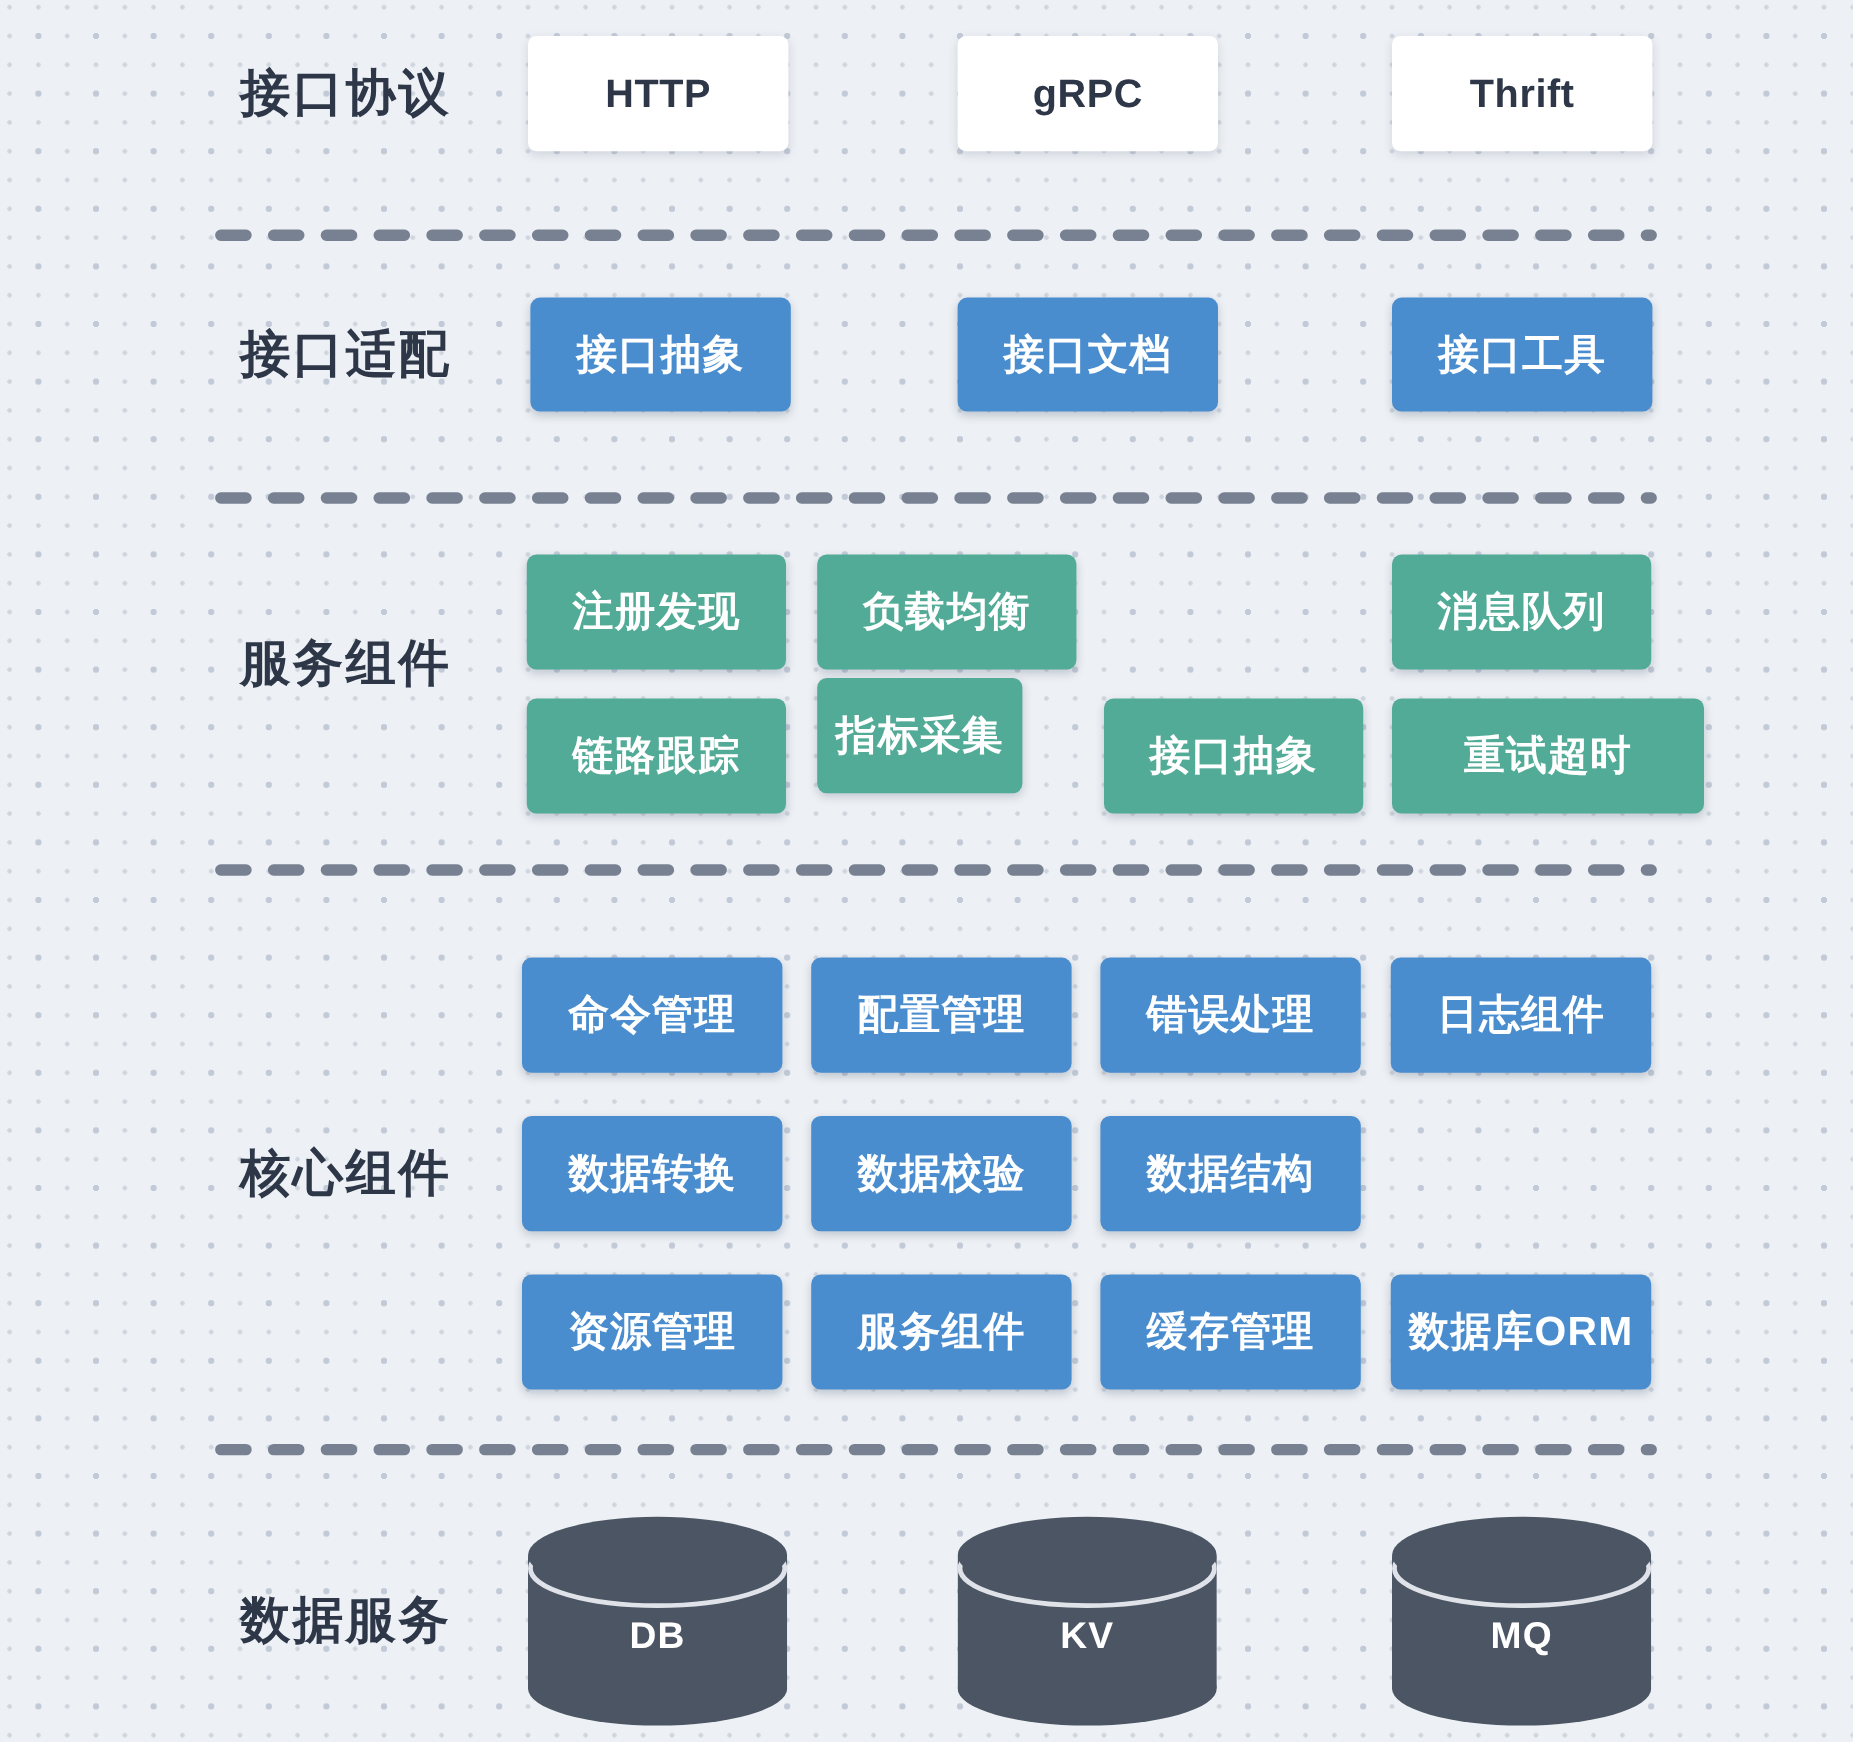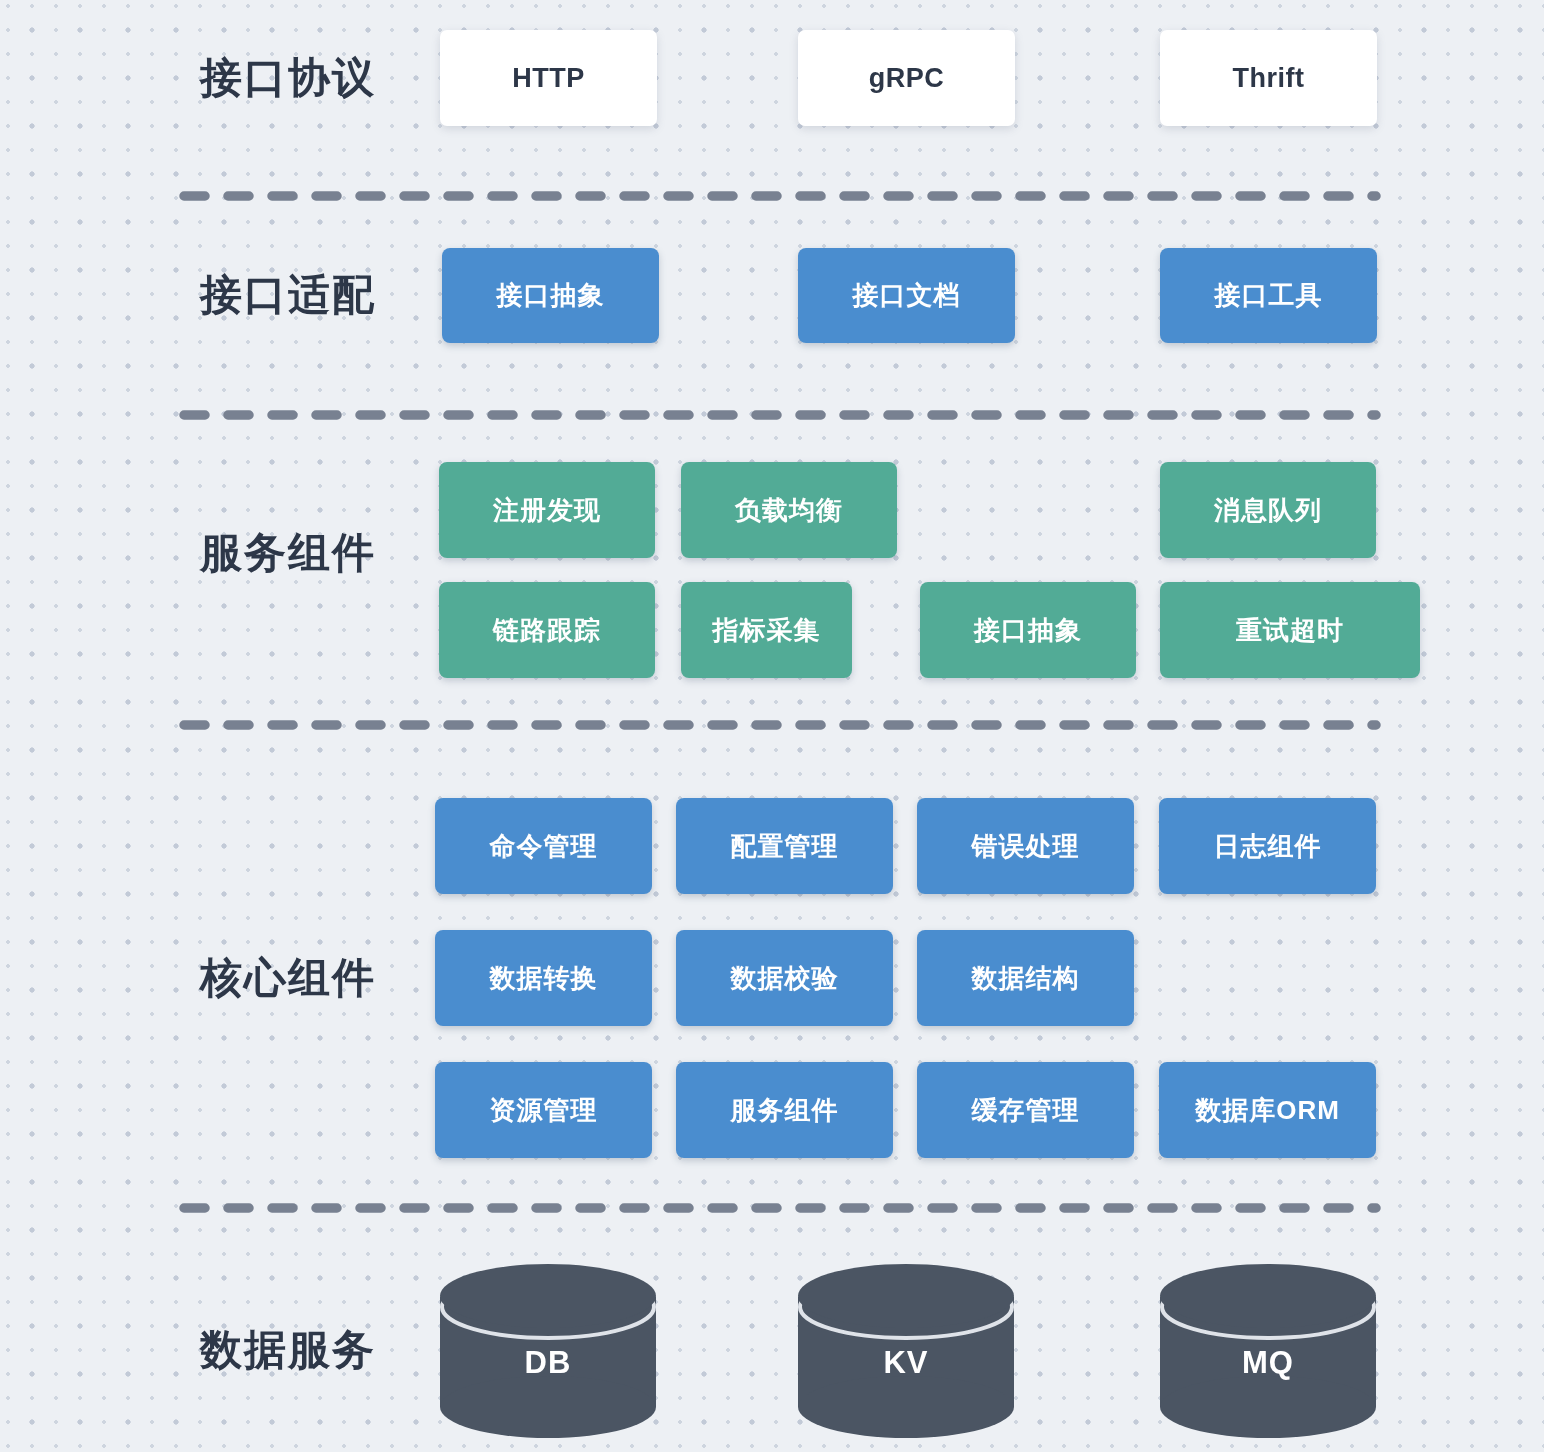--- a/index.html
+++ b/index.html
@@ -19,25 +19,25 @@
   }
   .row-label{
     position:absolute;left:200px;
     font-size:42px;line-height:52px;font-weight:700;
     color:#2d3748;letter-spacing:2px;white-space:nowrap;
   }
   .box{
     position:absolute;width:217px;height:96px;
     display:flex;align-items:center;justify-content:center;
     border-radius:8px;box-sizing:border-box;
-    font-size:26px;font-weight:600;letter-spacing:1px;white-space:nowrap;
+    font-size:34px;font-weight:600;letter-spacing:1px;white-space:nowrap;
   }
   .box.white{
     background:#ffffff;color:#2d3748;border-radius:7px;
-    font-size:27px;letter-spacing:0.5px;
+    font-size:33px;letter-spacing:0.5px;
     box-shadow:0 3px 8px rgba(110,120,140,0.22);
   }
   .box.blue{
     background:#4a8dcf;color:#ffffff;
     box-shadow:0 3px 7px rgba(90,105,130,0.30);
   }
   .box.green{
     background:#52ab96;color:#ffffff;
     box-shadow:0 3px 7px rgba(90,105,130,0.28);
   }
@@ -77,21 +77,21 @@
 
   <svg class="dash-line" style="top:409px" width="1204" height="12">
     <line x1="6" y1="6" x2="1198" y2="6" stroke="#788191" stroke-width="9.5" stroke-linecap="round" stroke-dasharray="21 23"></line>
   </svg>
 
   <div class="box green" style="left:439px;top:462px;width:216px">注册发现</div>
   <div class="box green" style="left:681px;top:462px;width:216px">负载均衡</div>
   <div class="box green" style="left:1160px;top:462px;width:216px">消息队列</div>
 
   <div class="box green" style="left:439px;top:582px;width:216px">链路跟踪</div>
-  <div class="box green" style="left:681px;top:582px;width:171px">指标采集</div>
+  <div class="box green" style="left:681px;top:565px;width:171px">指标采集</div>
   <div class="box green" style="left:920px;top:582px;width:216px">接口抽象</div>
   <div class="box green" style="left:1160px;top:582px;width:260px">重试超时</div>
 
   <svg class="dash-line" style="top:719px" width="1204" height="12">
     <line x1="6" y1="6" x2="1198" y2="6" stroke="#788191" stroke-width="9.5" stroke-linecap="round" stroke-dasharray="21 23"></line>
   </svg>
 
   <div class="box blue" style="left:435px;top:798px">命令管理</div>
   <div class="box blue" style="left:676px;top:798px">配置管理</div>
   <div class="box blue" style="left:917px;top:798px">错误处理</div>

